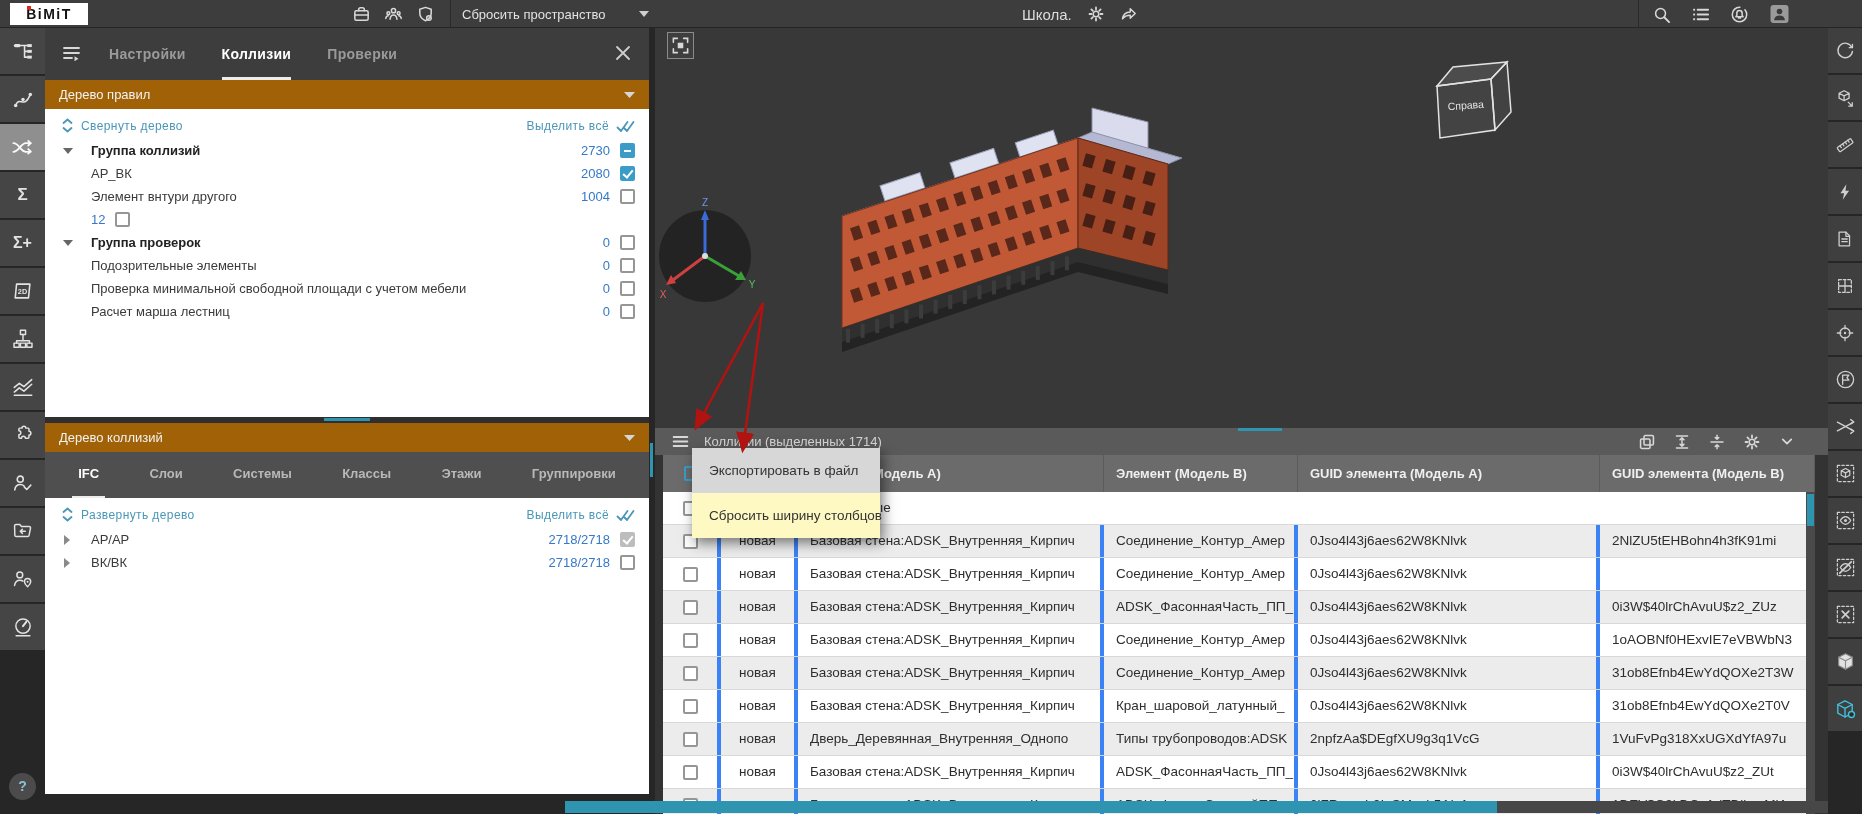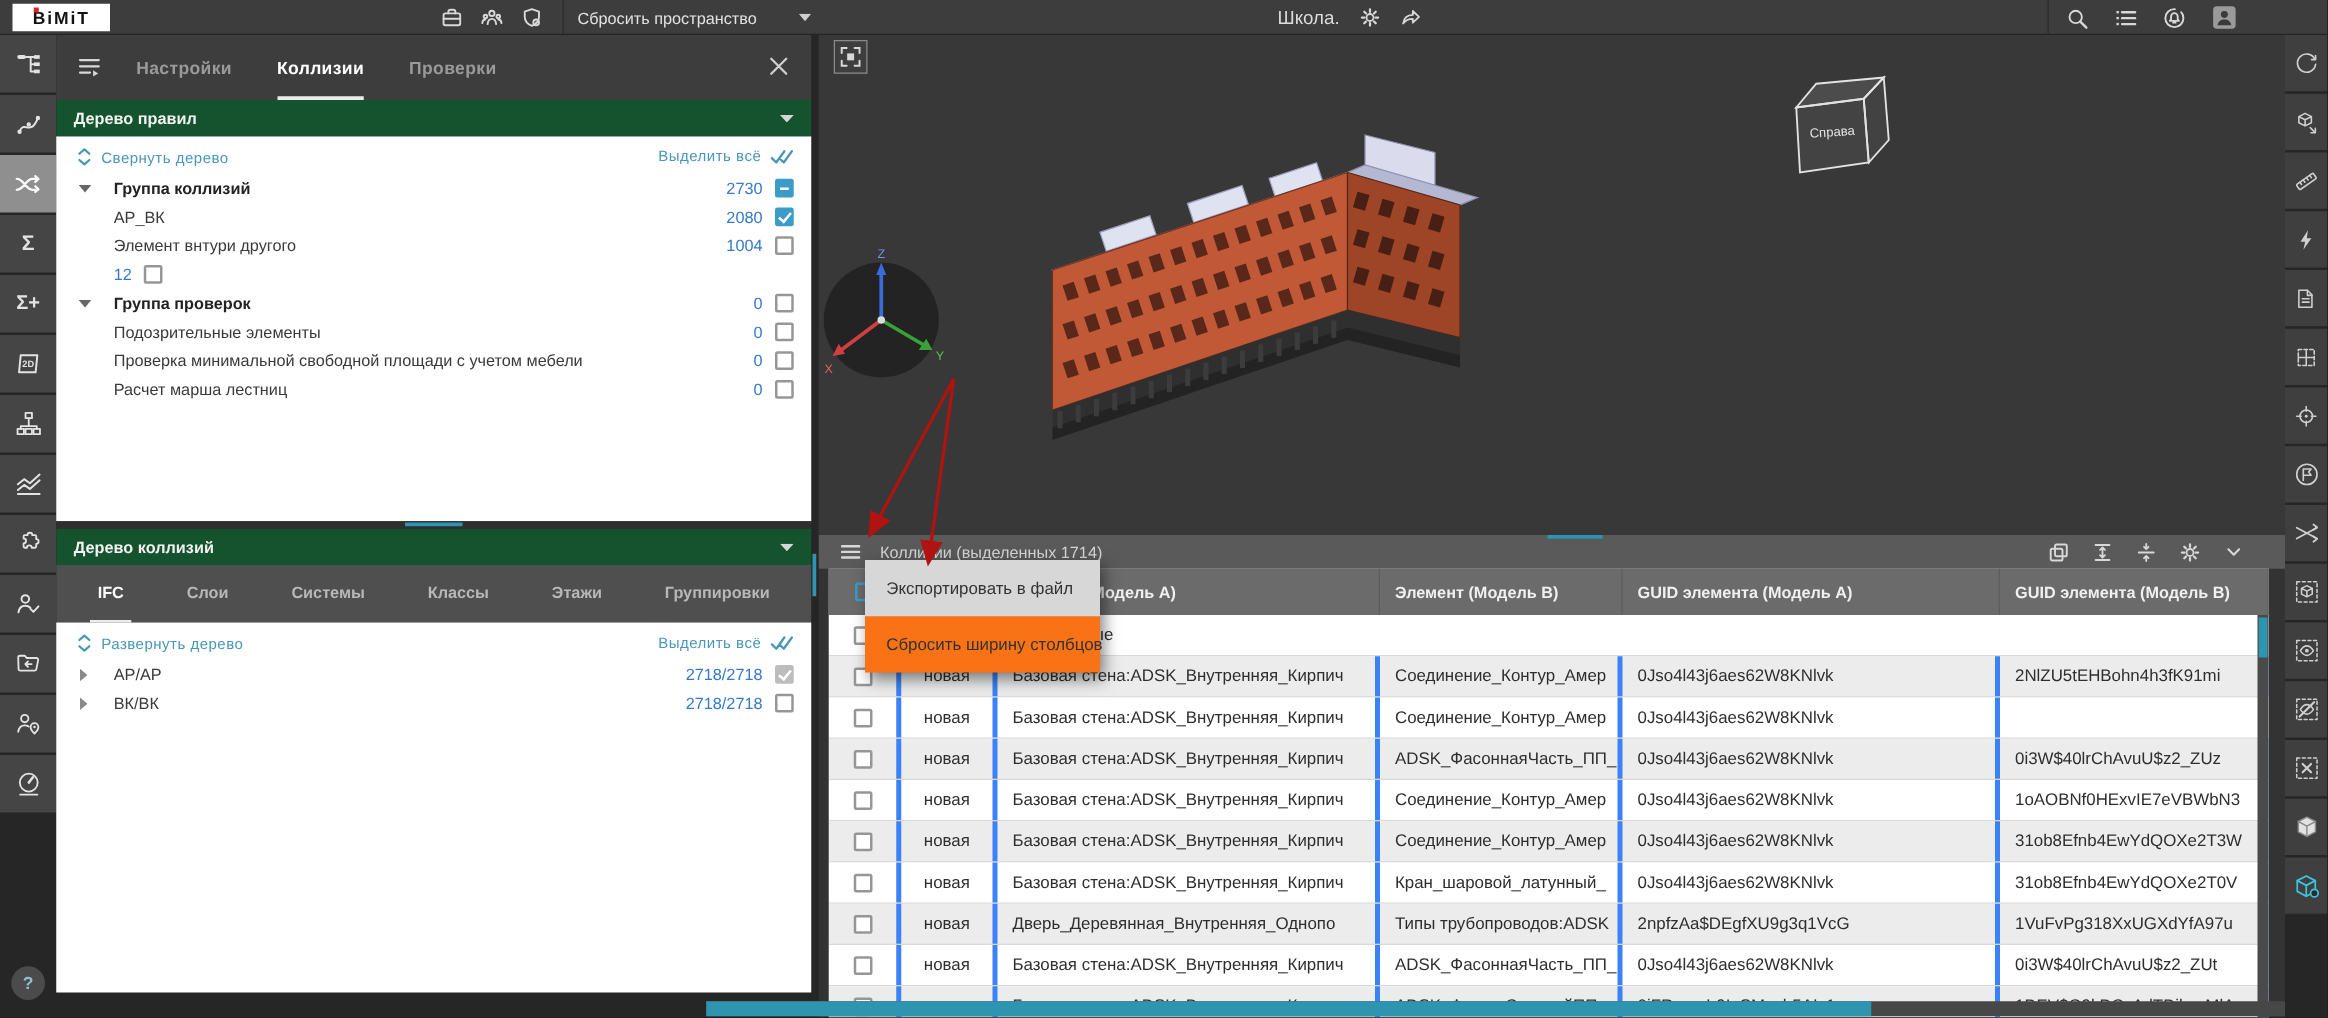--- a/index.html
+++ b/index.html
@@ -34,32 +34,32 @@
   .rt-cell{width:34px;height:45px;margin-bottom:2px;background:#3f3f3f;display:flex;align-items:center;justify-content:center;color:#cfcfcf}
   .rt-cell.active{color:#3fc1dc}
 
   
   #left-panel{position:absolute;left:45px;top:28px;width:604px;height:786px;background:#262626;display:flex;flex-direction:column}
   .ptabs{height:52px;background:#3d3d3d;display:flex;align-items:center;position:relative;padding-left:64px;flex:none}
   .ptab{font-size:14px;font-weight:bold;color:#9a9a9a;height:52px;line-height:52px;margin-right:36px;border-bottom:3px solid transparent;letter-spacing:.3px}
   .ptab.active{color:#fff;border-bottom-color:#ececec}
   .ptabs .menu-ic{position:absolute;left:16px;top:14px}
   .ptabs .close-ic{position:absolute;right:16px;top:15px}
-  .sec-head{height:29px;background:#14532d;color:#f2f2f2;font-size:13px;font-weight:bold;
+  .sec-head{height:29px;background:#a16207;color:#f2f2f2;font-size:13px;font-weight:normal;
             display:flex;align-items:center;padding:0 14px;position:relative;flex:none}
   .sec-head .caret{position:absolute;right:14px;color:#d6d6d6}
   .tree{background:#fff;overflow:hidden}
   #rules-tree{height:308px;flex:none}
   .v-gap{height:6px;background:#2f2f2f;position:relative;flex:none}
   .v-gap .hbar{position:absolute;left:279px;top:1px;width:46px;height:3px;background:#2e94b0}
   .ctabs{height:46px;background:#4f4f4f;display:flex;align-items:center;justify-content:space-around;padding:0 8px;flex:none}
   .ctab{font-size:13px;font-weight:bold;color:#b8b8b8;height:46px;line-height:44px;border-bottom:2.5px solid transparent;padding:0 6px}
   .ctab.active{color:#fff;border-bottom-color:#ececec}
   #coll-tree{flex:1;margin-bottom:20px}
-  .tree-tools{display:flex;justify-content:space-between;align-items:flex-start;padding:9px 14px 6px 16px}
+  .tree-tools{display:flex;justify-content:space-between;align-items:flex-end;padding:9px 14px 6px 16px}
   .link{color:#4a96b8;font-size:12px;letter-spacing:.4px;display:flex;align-items:center;gap:7px}
   .tr-row{display:flex;align-items:center;height:23px;padding:0 14px 0 18px}
   .exp{width:28px;flex:none;display:flex;align-items:center;color:#666}
   .tr-label{flex:1;font-size:13px;color:#3a3a3a;white-space:nowrap;overflow:hidden}
   .tr-label.grp{font-weight:bold;color:#222}
   .tr-count{color:#3579c8;font-size:13px;margin-right:10px}
   .cb{width:15px;height:15px;border:2px solid #969696;border-radius:2px;background:#fff;position:relative;flex:none}
   .cb.on{background:#3a9cc7;border-color:#3a9cc7}
   .cb.on::after{content:"";position:absolute;left:3px;top:0;width:4px;height:8px;border:solid #fff;border-width:0 2px 2px 0;transform:rotate(40deg)}
   .cb.on.gray{background:#bdbdbd;border-color:#bdbdbd}
@@ -96,21 +96,21 @@
             border-right:4px solid #3b82f6;overflow:hidden;white-space:nowrap;flex:none}
   .t-row .c.cbx{display:flex;align-items:center;justify-content:center;padding:0}
   .t-row .c.st{text-align:center;padding:0}
   .t-row.group .glabel{flex:1;padding-left:128px;font-size:13.5px;color:#2e2e2e;line-height:32px}
   #t-vscroll{position:absolute;right:0;top:37px;width:9px;bottom:0;background:#4a4a4a}
   #t-vscroll .thumb{position:absolute;left:1px;top:2px;width:7px;height:32px;background:#2e94b0}
   #hscroll{position:absolute;left:565px;top:801px;width:1263px;height:12px;background:#474747;z-index:30}
   #hscroll .thumb{width:932px;height:12px;background:#2e94b0}
 
   
-  #ctx-menu{position:absolute;left:692px;top:448px;width:188px;background:#f97316;z-index:40;
+  #ctx-menu{position:absolute;left:692px;top:448px;width:188px;background:#fef9c3;z-index:40;
             box-shadow:3px 5px 12px rgba(0,0,0,.5);font-size:13.5px;color:#333}
   .mi{height:45px;line-height:45px;padding-left:17px;white-space:nowrap}
   .mi.hover{background:#d7d7d7}
   #arrows{position:absolute;left:640px;top:285px;width:220px;height:190px;z-index:60;pointer-events:none}
 </style>
 </head>
 <body>
 
 <div id="app">
 

